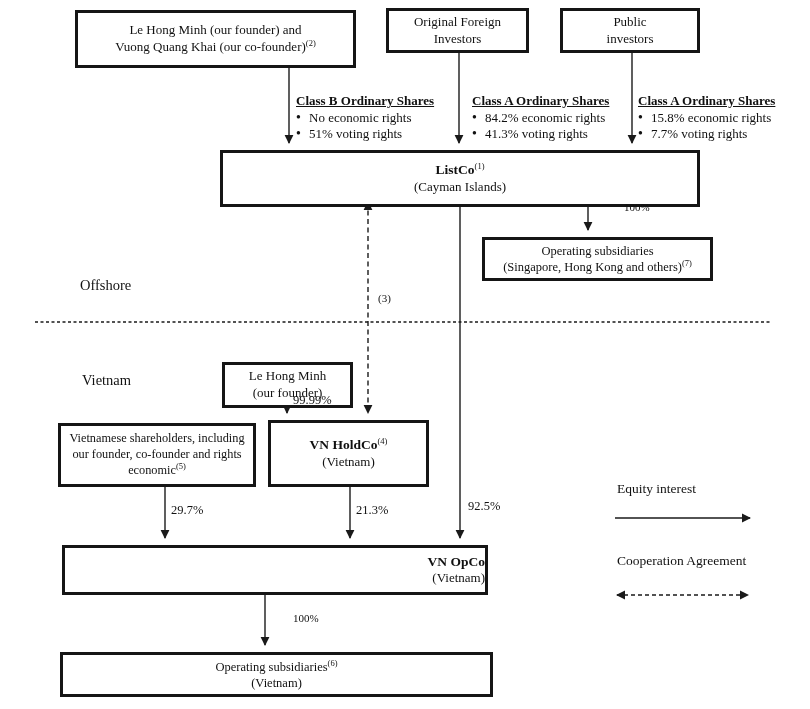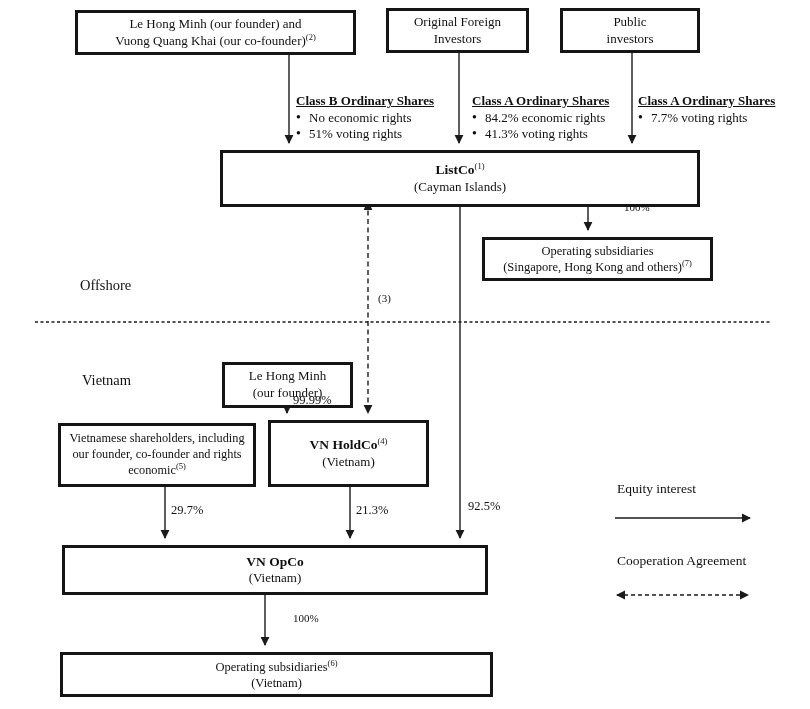--- a/index.html
+++ b/index.html
@@ -45,21 +45,21 @@
     <line x1="460" y1="195" x2="460" y2="538" stroke="#1a1a1a" stroke-width="1.4" marker-end="url(#arr)"></line>
     <line x1="287" y1="388" x2="287" y2="413" stroke="#1a1a1a" stroke-width="1.4" marker-end="url(#arr)"></line>
     <line x1="165" y1="487" x2="165" y2="538" stroke="#1a1a1a" stroke-width="1.4" marker-end="url(#arr)"></line>
     <line x1="350" y1="487" x2="350" y2="538" stroke="#1a1a1a" stroke-width="1.4" marker-end="url(#arr)"></line>
     <line x1="265" y1="595" x2="265" y2="645" stroke="#1a1a1a" stroke-width="1.4" marker-end="url(#arr)"></line>
     <line x1="35" y1="322" x2="770" y2="322" stroke="#1a1a1a" stroke-width="1.6" stroke-dasharray="3 2.5"></line>
     <line x1="615" y1="518" x2="750" y2="518" stroke="#1a1a1a" stroke-width="1.4" marker-end="url(#arr)"></line>
     <line x1="617" y1="595" x2="748" y2="595" stroke="#1a1a1a" stroke-width="1.4" stroke-dasharray="4 3" marker-start="url(#arr)" marker-end="url(#arr)"></line>
   </svg>
 
-  <div class="box" style="left:75px;top:10px;width:281px;height:45px;">
+  <div class="box" style="left:75px;top:10px;width:281px;height:58px;">
     <div>Le Hong Minh (our founder) and</div>
     <div><span>Vuong Quang Khai (our co-founder)</span><sup>(2)</sup></div>
   </div>
 
   <div class="box" style="left:386px;top:8px;width:143px;height:45px;">
     <div>Original Foreign</div>
     <div>Investors</div>
   </div>
 
   <div class="box" style="left:560px;top:8px;width:140px;height:45px;">
@@ -77,20 +77,21 @@
   <div class="annotation" style="left:472px;top:93px;width:168px;">
     <div class="title">Class A Ordinary Shares</div>
     <ul>
       <li>84.2% economic rights</li>
       <li>41.3% voting rights</li>
     </ul>
   </div>
   <div class="annotation" style="left:638px;top:93px;width:172px;">
     <div class="title">Class A Ordinary Shares</div>
     <ul>
+      <li>15.8% economic rights</li>
       <li>7.7% voting rights</li>
     </ul>
   </div>
 
   <div class="box" style="left:220px;top:150px;width:480px;height:57px;">
     <div><span class="name">ListCo</span><sup>(1)</sup></div>
     <div>(Cayman Islands)</div>
   </div>
 
   <div class="box" style="left:482px;top:237px;width:231px;height:44px;font-size:12.5px;">
@@ -110,21 +111,21 @@
     <div>Vietnamese shareholders, including</div>
     <div>our founder, co-founder and rights</div>
     <div><span>economic</span><sup>(5)</sup></div>
   </div>
 
   <div class="box" style="left:268px;top:420px;width:161px;height:67px;">
     <div><span class="name">VN HoldCo</span><sup>(4)</sup></div>
     <div>(Vietnam)</div>
   </div>
 
-  <div class="box" style="left:62px;top:545px;width:426px;height:50px;">
+  <div class="box" style="left:62px;top:545px;width:426px;height:50px;align-items:flex-end;">
     <div class="name">VN OpCo</div>
     <div>(Vietnam)</div>
   </div>
 
   <div class="box" style="left:60px;top:652px;width:433px;height:45px;font-size:12.5px;">
     <div><span>Operating subsidiaries</span><sup>(6)</sup></div>
     <div>(Vietnam)</div>
   </div>
 
   <div class="edge-label small" style="left:624px;top:201px;">100%</div>

